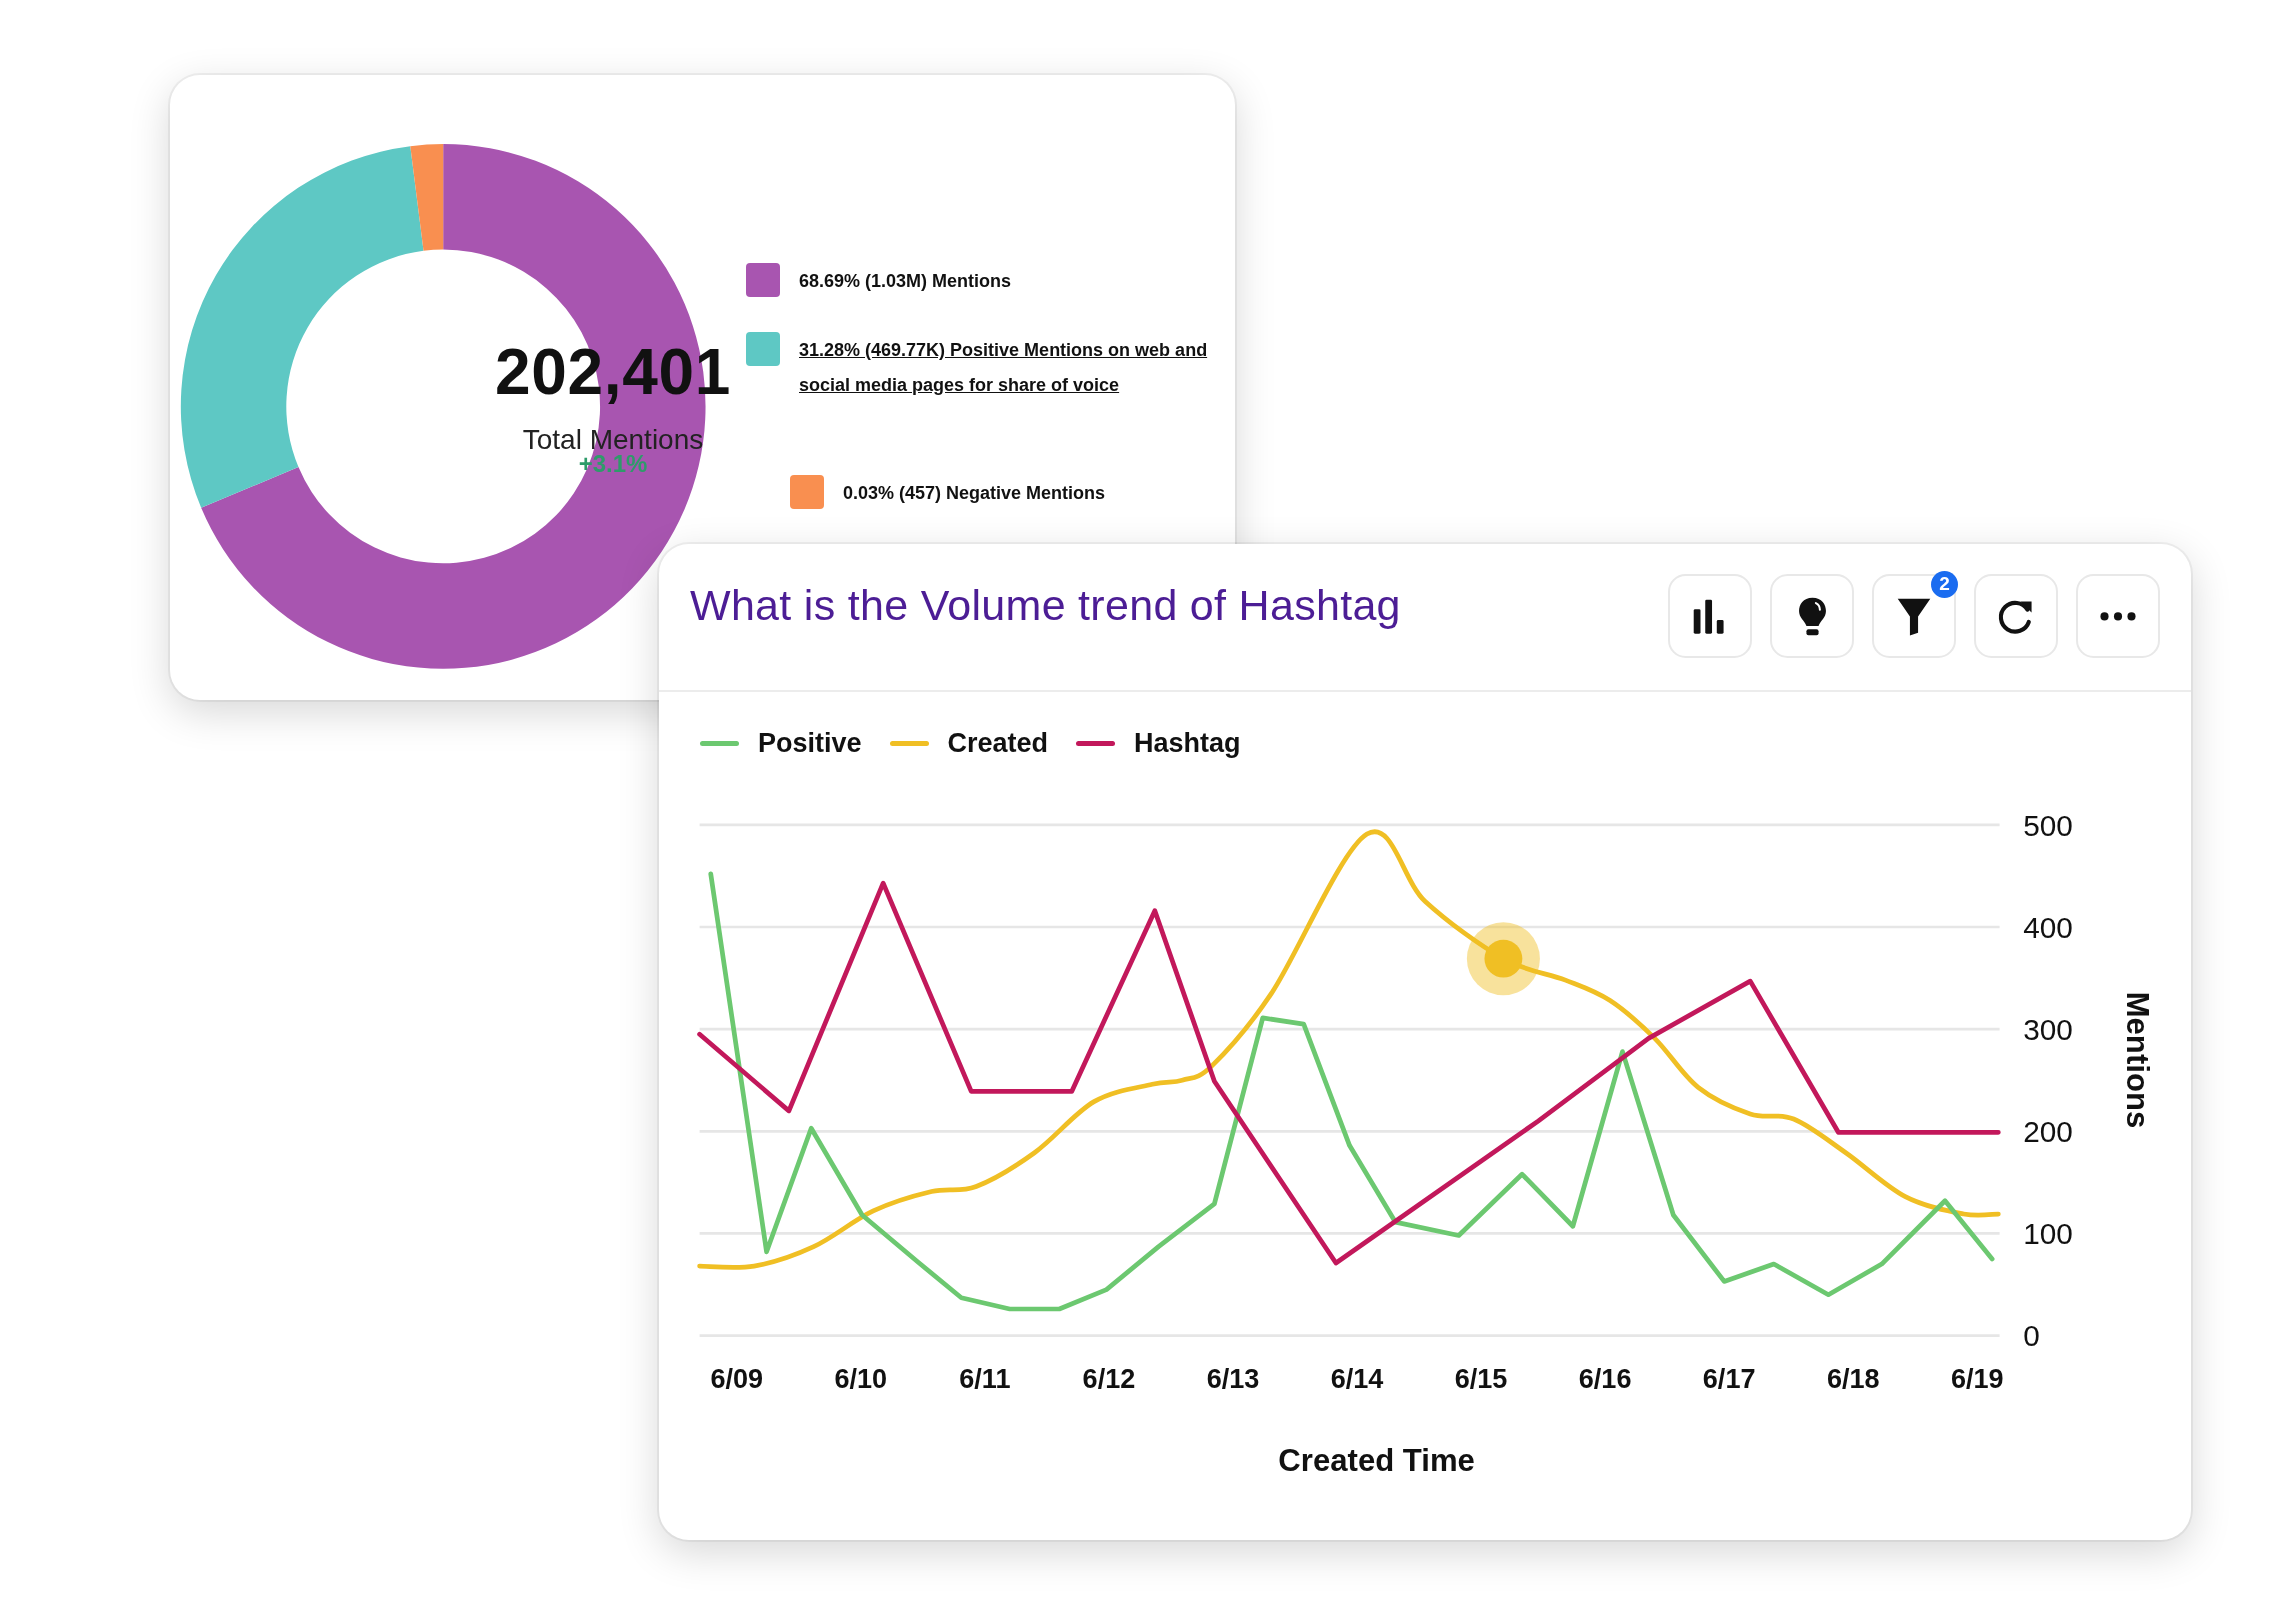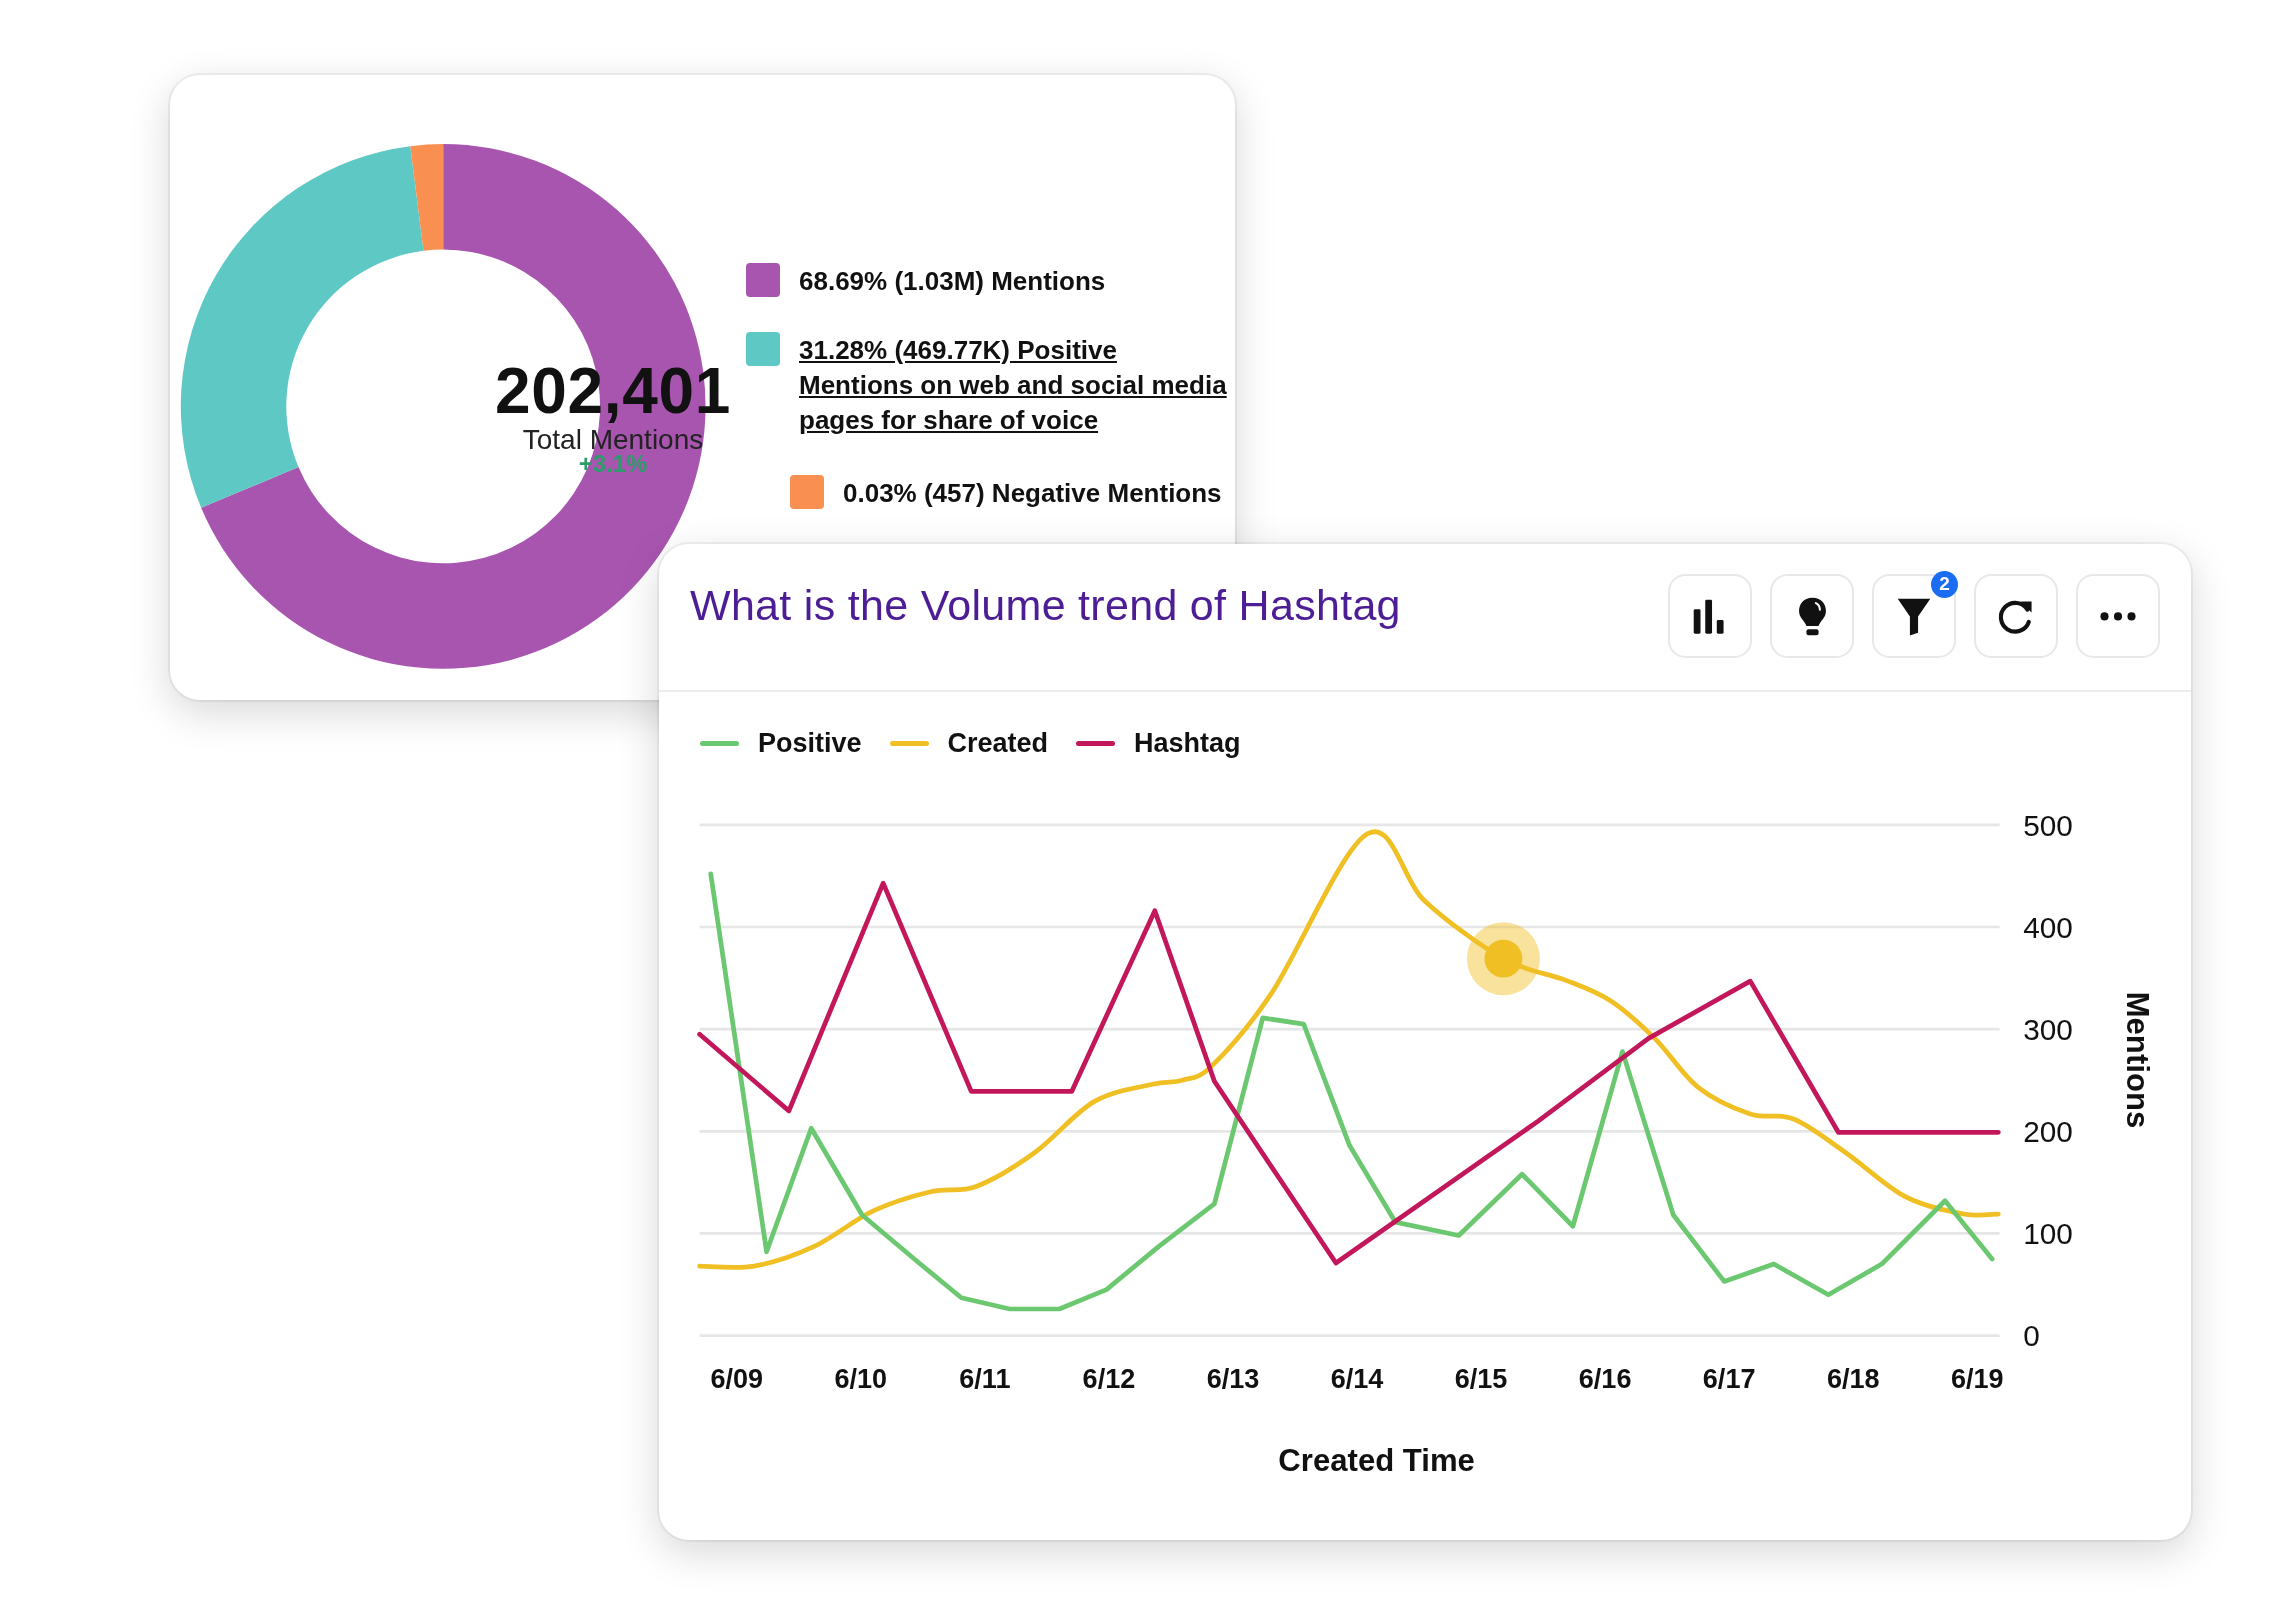--- a/index.html
+++ b/index.html
@@ -4,28 +4,28 @@
 <style>
   html, body { margin:0; padding:0; }
   body { width:2273px; height:1623px; background:#ffffff; position:relative; overflow:hidden;
          font-family:"Liberation Sans", "DejaVu Sans", sans-serif; color:#111; }
   .card { position:absolute; background:#fff; border-radius:30px;
           box-shadow: 0 12px 41px rgba(0,0,0,0.16), 0 0 0 2px rgba(0,0,0,0.05); }
   #donut-card { left:170px; top:75px; width:1065px; height:625px; }
   #trend-card { left:659px; top:544px; width:1532px; height:996px; }
   #donut-svg { position:absolute; left:0; top:0; }
   .center-total { position:absolute; left:264px; width:358px; top:260px; text-align:center;
-                  font-size:64px; font-weight:700; letter-spacing:0.7px; color:#111;margin-top:19px; }
+                  font-size:64px; font-weight:700; letter-spacing:0.7px; color:#111; }
   .center-label { position:absolute; left:264px; width:358px; top:330px; text-align:center;
                   font-size:28px; color:#222;margin-top:19px; }
   .center-change { position:absolute; left:264px; width:358px; top:375px; text-align:center;
                    font-size:24px; font-weight:700; color:#2e9b6a; }
   .legend-item { position:absolute; left:576px; width:487px; display:flex; align-items:flex-start; }
   .legend-swatch { width:34px; height:34px; border-radius:4px; flex:0 0 auto; margin-right:19px; margin-top:-1.4px; }
-  .legend-text { font-size:26px; font-weight:700; line-height:35px; color:#111; }
+  .legend-text { font-size:18px; font-weight:700; line-height:35px; color:#111; }
 
   .trend-title { position:absolute; left:31px; top:37px; font-size:43px; font-weight:400; color:#4c1d95; letter-spacing:0.3px; }
   .toolbar { position:absolute; right:31px; top:30px; display:flex; gap:18px; }
   .tool-btn { width:84px; height:84px; border-radius:17.6px; background:#fff; border:2.7px solid #e8e8e8;
               box-sizing:border-box; position:relative; display:flex; align-items:center; justify-content:center; }
   .badge { position:absolute; right:-4px; top:-5.4px; width:27px; height:27px; border-radius:50%;
            background:#1a6cf0; color:#fff; font-size:19px; font-weight:700; display:flex; align-items:center; justify-content:center; }
   .header-divider { position:absolute; left:0; right:0; top:146px; height:2px; background:#ececec; }
   .series-legend { position:absolute; left:41px; top:184px; display:flex; gap:28px; }
   .sl-item { display:flex; align-items:center; }

